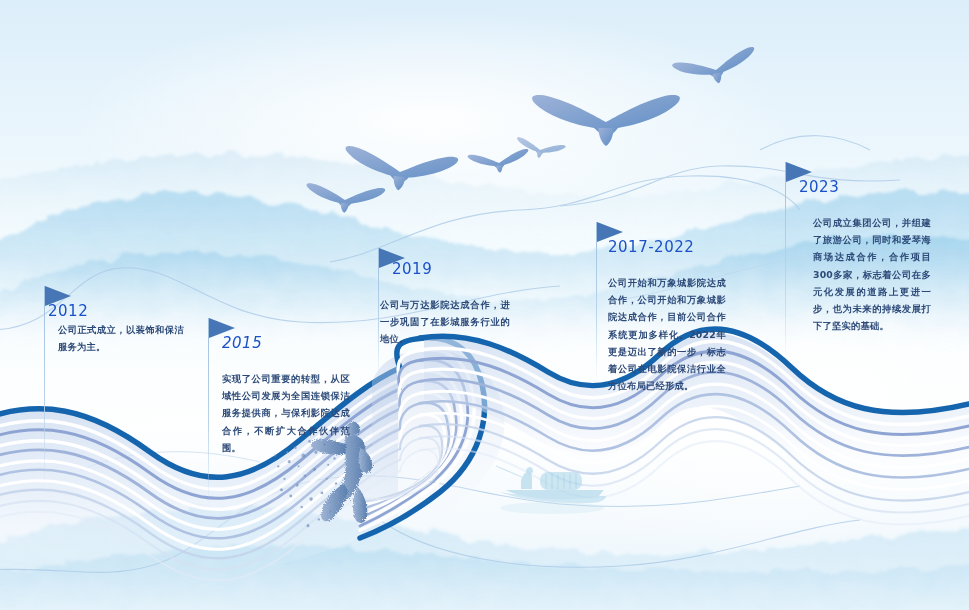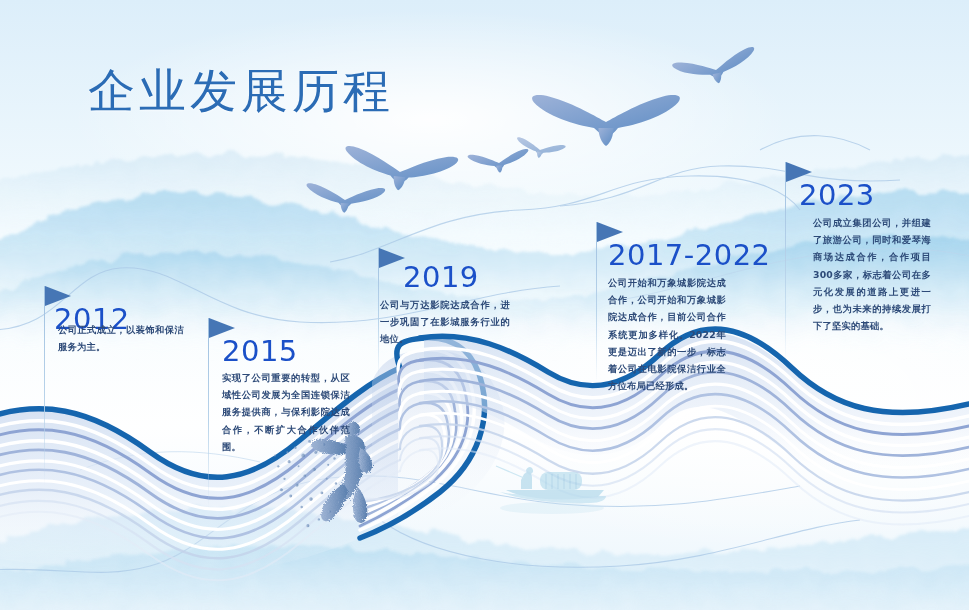--- a/index.html
+++ b/index.html
@@ -19,21 +19,21 @@
     font-family:"DejaVu Sans","Liberation Sans",sans-serif;
     text-shadow:0 1px 2px rgba(255,255,255,.7);
     white-space:nowrap;
   }
   .tl-item{position:absolute;}
   .tl-flagwrap{position:absolute;left:0;top:0;}
   .tl-pole{position:absolute;width:1.4px;background:linear-gradient(180deg,#9fc0e0 0%,#b8d3ea 55%,rgba(190,215,236,0) 100%);left:0;top:0;}
   .tl-flag{position:absolute;left:1px;top:0;width:0;height:0;
     border-top:10px solid transparent;border-bottom:10px solid transparent;
     border-left:26px solid #4676b5;}
-  .tl-year{position:absolute;font-size:29px;color:#1b50c8;letter-spacing:.5px;
+  .tl-year{position:absolute;font-size:15px;color:#1b50c8;letter-spacing:.5px;
     font-family:"DejaVu Sans","Liberation Sans",sans-serif;white-space:nowrap;}
   .tl-desc{position:absolute;font-size:9.3px;line-height:1.85;color:#2d4a78;
     font-family:"DejaVu Sans","Liberation Sans",sans-serif;font-weight:bold;
     letter-spacing:.2px;text-align:justify;}
 </style>
 </head>
 <body>
 
 <div id="stage">
 
@@ -270,46 +270,45 @@
         <rect x="569" y="474" width="2" height="15"></rect>
           <rect x="575" y="474" width="2" height="15"></rect>
       </g>
       <path d="M524 474 C 528 470, 532 472, 532 478 L 532 489 L 521 489 L 521 480 Z"></path>
       <path d="M526 470 C 528 466, 532 466, 533 470 C 534 473, 530 475, 527 474 Z"></path>
       <path d="M496 466 L 524 478" stroke="#a9d6ea" stroke-width="1.2" fill="none"></path>
       <ellipse cx="552" cy="508" rx="52" ry="6" fill="#bfe0f0" opacity=".5"></ellipse>
     </g>
   </svg>
 
-  <div id="title">企业发展历程</div>
 
   <div class="tl-item" style="left:44px;top:286px;width:150px;">
     <div class="tl-flagwrap" style="left:0px;top:0px;">
       <div class="tl-pole" style="height:200px;"></div>
       <div class="tl-flag"></div>
     </div>
-    <div class="tl-year" style="left:10px;top:16px;">2012</div>
+    <div class="tl-year" style="left:4px;top:16px;">2012</div>
     <div class="tl-desc" style="left:14px;top:35px;width:126px;">公司正式成立，以装饰和保洁服务为主。</div>
   </div>
 
   <div class="tl-item" style="left:208px;top:318px;width:152px;">
     <div class="tl-flagwrap" style="left:0px;top:0px;">
       <div class="tl-pole" style="height:190px;"></div>
       <div class="tl-flag"></div>
     </div>
-    <div class="tl-year" style="left:14px;top:16px;">2015</div>
-    <div class="tl-desc" style="left:14px;top:52px;width:128px;font-family:Liberation Serif, serif;">实现了公司重要的转型，从区域性公司发展为全国连锁保洁服务提供商，与保利影院达成合作，不断扩大合作伙伴范围。</div>
+    <div class="tl-year" style="left:14px;top:16px;font-style:italic;">2015</div>
+    <div class="tl-desc" style="left:14px;top:52px;width:128px;">实现了公司重要的转型，从区域性公司发展为全国连锁保洁服务提供商，与保利影院达成合作，不断扩大合作伙伴范围。</div>
   </div>
 
   <div class="tl-item" style="left:378px;top:248px;width:152px;">
     <div class="tl-flagwrap" style="left:0px;top:0px;">
       <div class="tl-pole" style="height:130px;"></div>
       <div class="tl-flag"></div>
     </div>
-    <div class="tl-year" style="left:25px;top:12px;">2019</div>
+    <div class="tl-year" style="left:14px;top:12px;">2019</div>
     <div class="tl-desc" style="left:2px;top:48px;width:130px;">公司与万达影院达成合作，进一步巩固了在影城服务行业的地位。</div>
   </div>
 
   <div class="tl-item" style="left:596px;top:222px;width:160px;">
     <div class="tl-flagwrap" style="left:0px;top:0px;">
       <div class="tl-pole" style="height:160px;"></div>
       <div class="tl-flag"></div>
     </div>
     <div class="tl-year" style="left:12px;top:16px;">2017-2022</div>
     <div class="tl-desc" style="left:12px;top:52px;width:118px;">公司开始和万象城影院达成合作，公司开始和万象城影院达成合作，目前公司合作系统更加多样化。2022年更是迈出了新的一步，标志着公司在电影院保洁行业全方位布局已经形成。</div>

